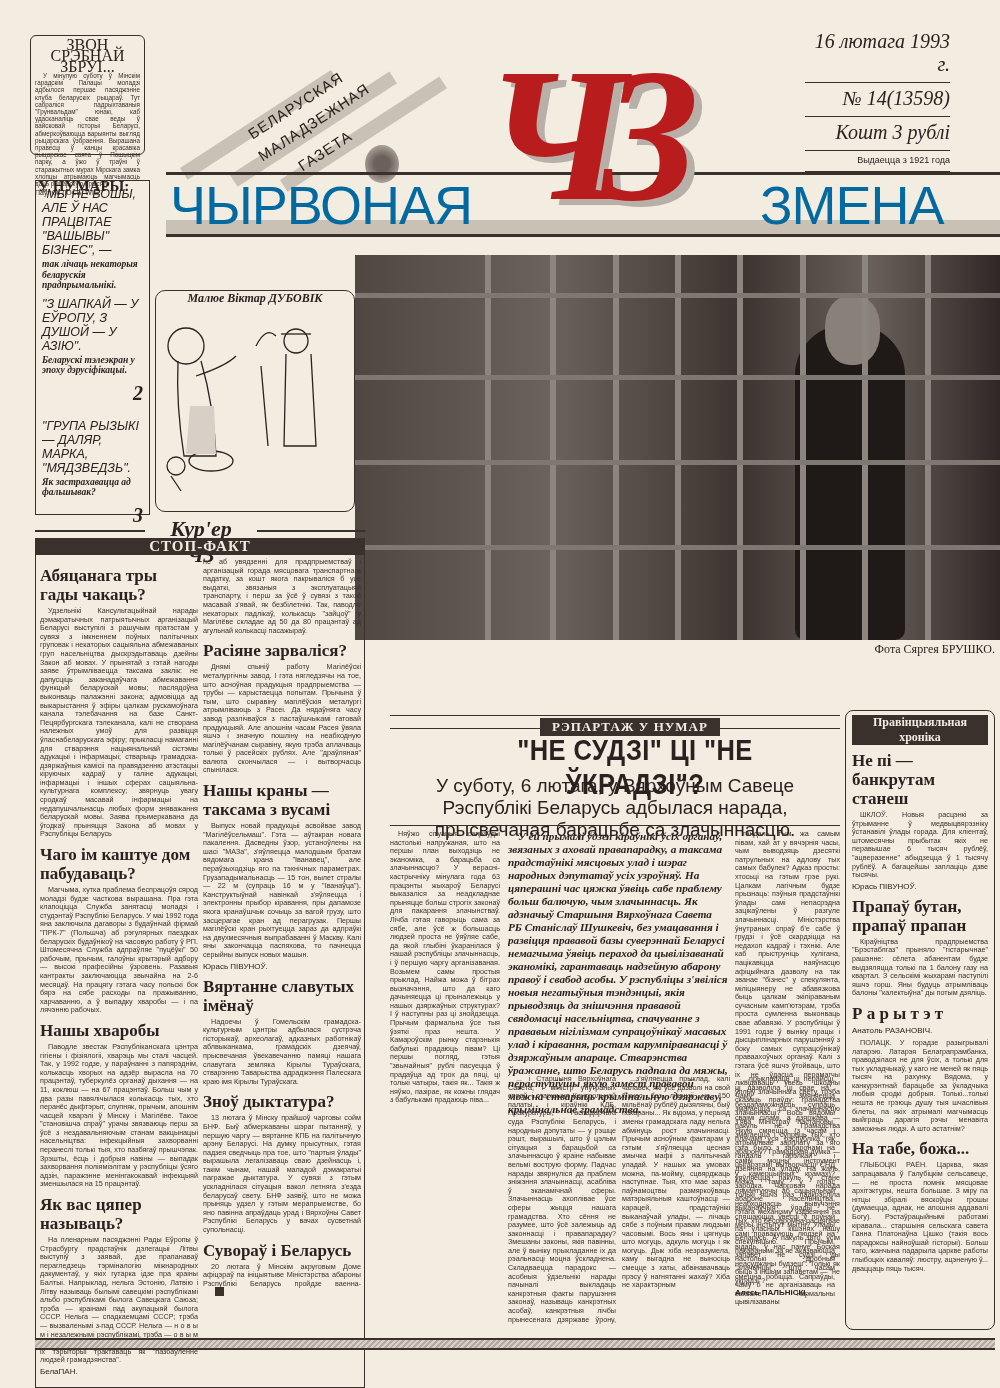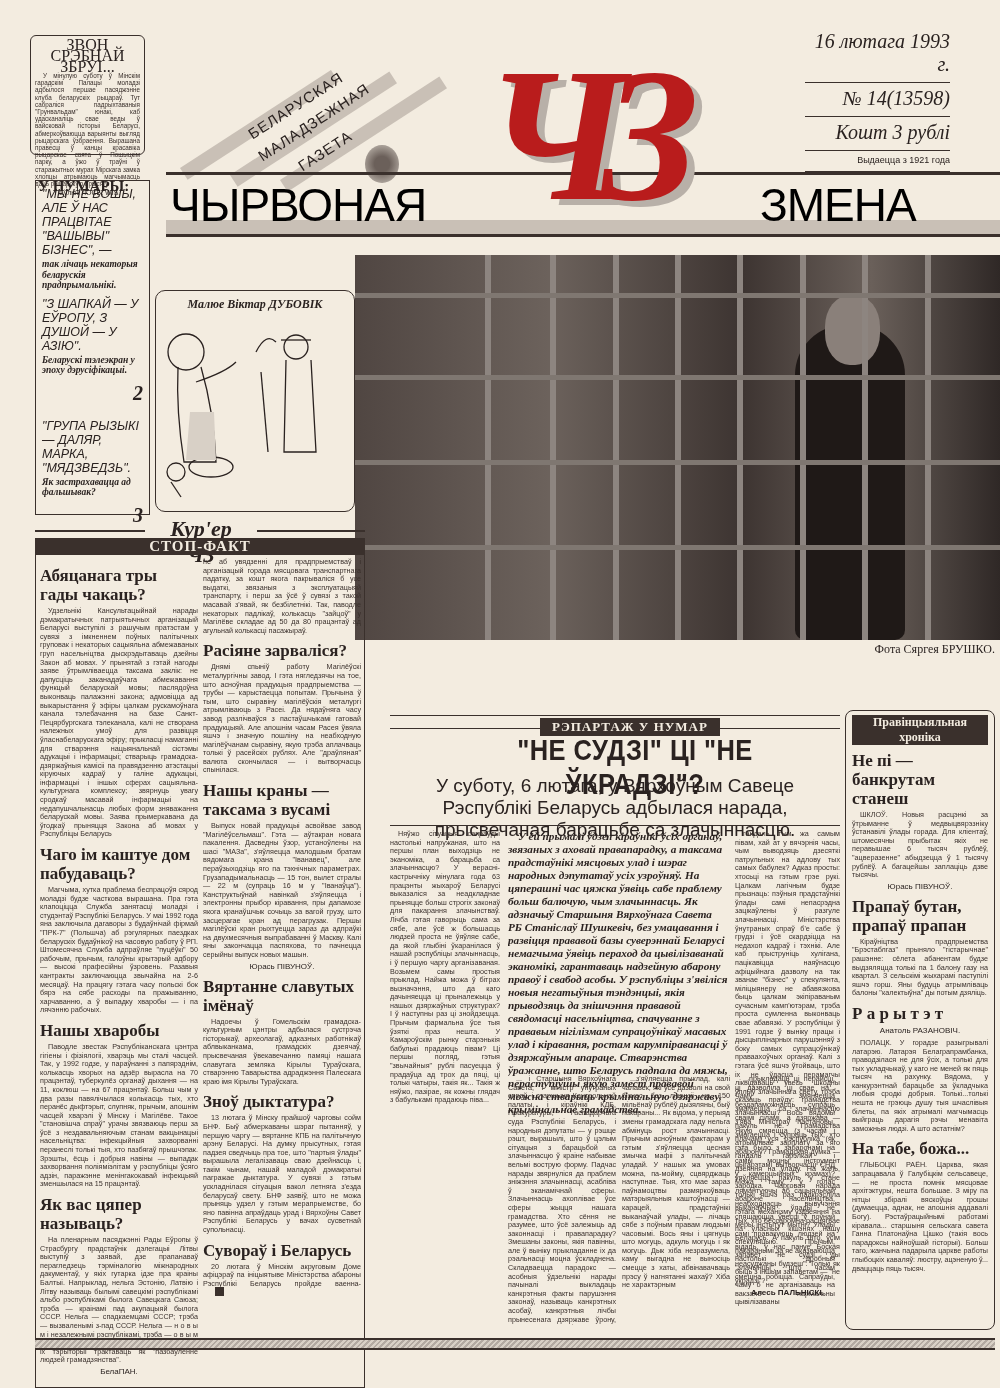--- a/index.html
+++ b/index.html
@@ -1,35 +1,35 @@
 <!DOCTYPE html>
 <html><head>
 <meta charset="utf-8">
 <style>
   *{box-sizing:border-box;margin:0;padding:0}
   body{width:1000px;height:1388px;background:#f3ece0;font-family:"Liberation Serif",serif;color:#2a2220;position:relative;overflow:hidden}
   .abs{position:absolute}
   .sans{font-family:"Liberation Sans",sans-serif}
   .body-txt{font-family:"Liberation Sans",sans-serif;font-size:7.2px;line-height:8.6px;text-align:justify;text-indent:8px;color:#3a302c}
   .hd{font-family:"Liberation Serif",serif;font-weight:bold;font-size:17px;line-height:19px;color:#2a2220;margin:6px 0 3px}
-  .sig{font-family:"Liberation Sans",sans-serif;font-size:8px;text-align:center;margin:2px 0 4px}
+  .sig{font-family:"Liberation Sans",sans-serif;font-size:8px;text-align:left;margin:2px 0 4px}
   
   .zvon{left:30px;top:35px;width:115px;height:120px;border:1.5px solid #3a302c;border-radius:6px;padding:3px 4px}
   .zvon h3{text-align:center;font-size:16px;line-height:11px;font-weight:normal}
   .zvon .body-txt{font-size:6.3px;line-height:7.2px}
   .unumary-title{left:38px;top:178px;font-size:15px;font-weight:bold}
   .unumary{left:35px;top:180px;width:115px;height:335px;border:1.5px solid #3a302c;padding:6px 6px}
   .quote{font-family:"Liberation Sans",sans-serif;font-style:italic;font-size:12.5px;line-height:14px;color:#2a2220}
   .qsub{font-style:italic;font-weight:bold;font-size:9.5px;line-height:10.5px;margin:2px 0 6px}
   .pnum{font-style:italic;font-weight:bold;font-size:20px;text-align:right}
   
   .stripe{height:14px;background:#c9c0b6;transform:rotate(-33deg);transform-origin:left top}
   .slogan{font-family:"Liberation Sans",sans-serif;font-size:15px;letter-spacing:1px;transform:rotate(-33deg);transform-origin:left top;white-space:nowrap;color:#2a2220}
   .title-bar{height:3px;background:#3a302c}
-  .title-word{font-family:"Liberation Sans",sans-serif;font-size:46px;line-height:54px;color:#000000;letter-spacing:-1px}
+  .title-word{font-family:"Liberation Sans",sans-serif;font-size:54px;line-height:54px;color:#0369a1;letter-spacing:-1px}
   .logo{font-family:"Liberation Serif",serif;font-style:italic;font-weight:bold;font-size:190px;line-height:190px;color:#b91c1c;text-shadow:8px 6px 0 #b8b0a8;letter-spacing:-25px}
   .meta-line{font-style:italic;font-size:20px;text-align:right;border-bottom:1.5px solid #3a302c;padding-bottom:6px;margin-bottom:4px}
   
   .photo{left:355px;top:255px;width:645px;height:385px;background:#3a302c;overflow:hidden}
   .bar{position:absolute;top:0;bottom:0;width:6px;background:#8d8580}
   .hbar{position:absolute;left:0;right:0;height:5px;background:#7f7771}
   .kbox{left:35px;top:538px;width:330px;height:850px;border:1.5px solid #3a302c;border-top:none}
   .stopfakt{background:#3a302c;color:#f3ece0;font-weight:bold;font-size:15px;text-align:center;letter-spacing:1px}
   .col{position:absolute;overflow:hidden}
   .rep-tag{background:#3a302c;color:#f3ece0;font-weight:bold;font-size:13px;letter-spacing:1px;padding:1px 12px}
@@ -86,21 +86,21 @@
 
   <div class="abs" style="left:645px;top:10px;width:145px">
     <div class="meta-line">16 лютага 1993 г.</div>
     <div class="meta-line">№ 14(13598)</div>
     <div class="meta-line">Кошт 3 рублі</div>
     <div class="meta-line sans" style="font-style:normal;font-size:9px">Выдаецца з 1921 года</div>
   </div>
 </div>
 
 <div class="abs" style="left:155px;top:290px;width:200px;height:222px;border:1.5px solid #3a302c;border-radius:10px">
-  <div style="font-style:italic;font-weight:bold;font-size:12px;text-align:center;margin-top:6px">Малюе Віктар ДУБОВІК</div>
+  <div style="font-style:italic;font-weight:bold;font-size:12px;text-align:center;margin-top:0">Малюе Віктар ДУБОВІК</div>
   <svg width="196" height="190" viewBox="0 0 196 190">
     <g fill="none" stroke="#2a2220" stroke-width="1.3">
       <circle cx="30" cy="40" r="18"></circle>
         <path d="M22 55 Q20 100 28 150 L60 150 Q58 100 45 55"></path>
       <path d="M40 70 Q70 60 80 50"></path>
         <ellipse cx="55" cy="155" rx="22" ry="10"></ellipse>
       <circle cx="140" cy="35" r="12"></circle>
         <path d="M125 28 L155 28"></path>
         <path d="M130 48 L128 140 L160 140 L155 48"></path>
       <path d="M100 40 Q110 20 120 30"></path>

